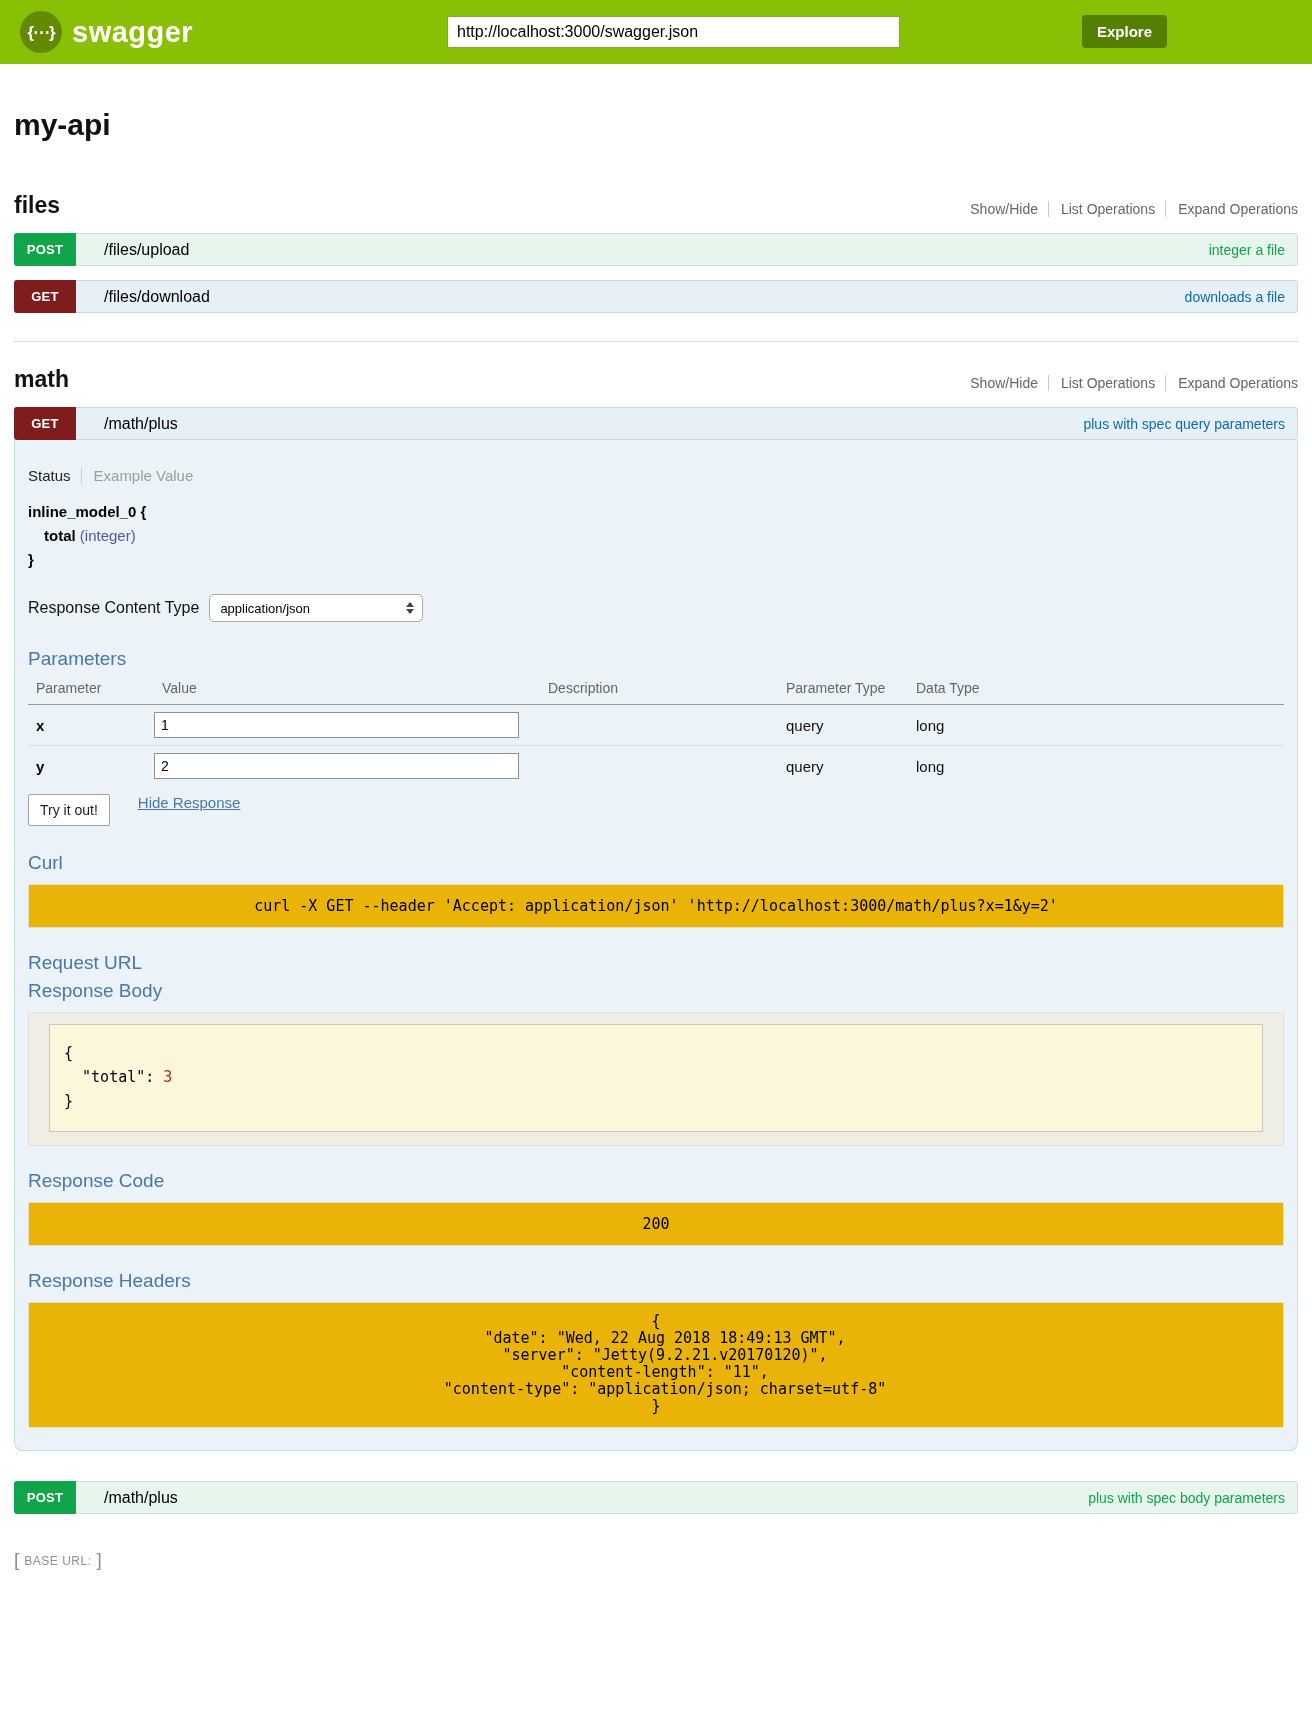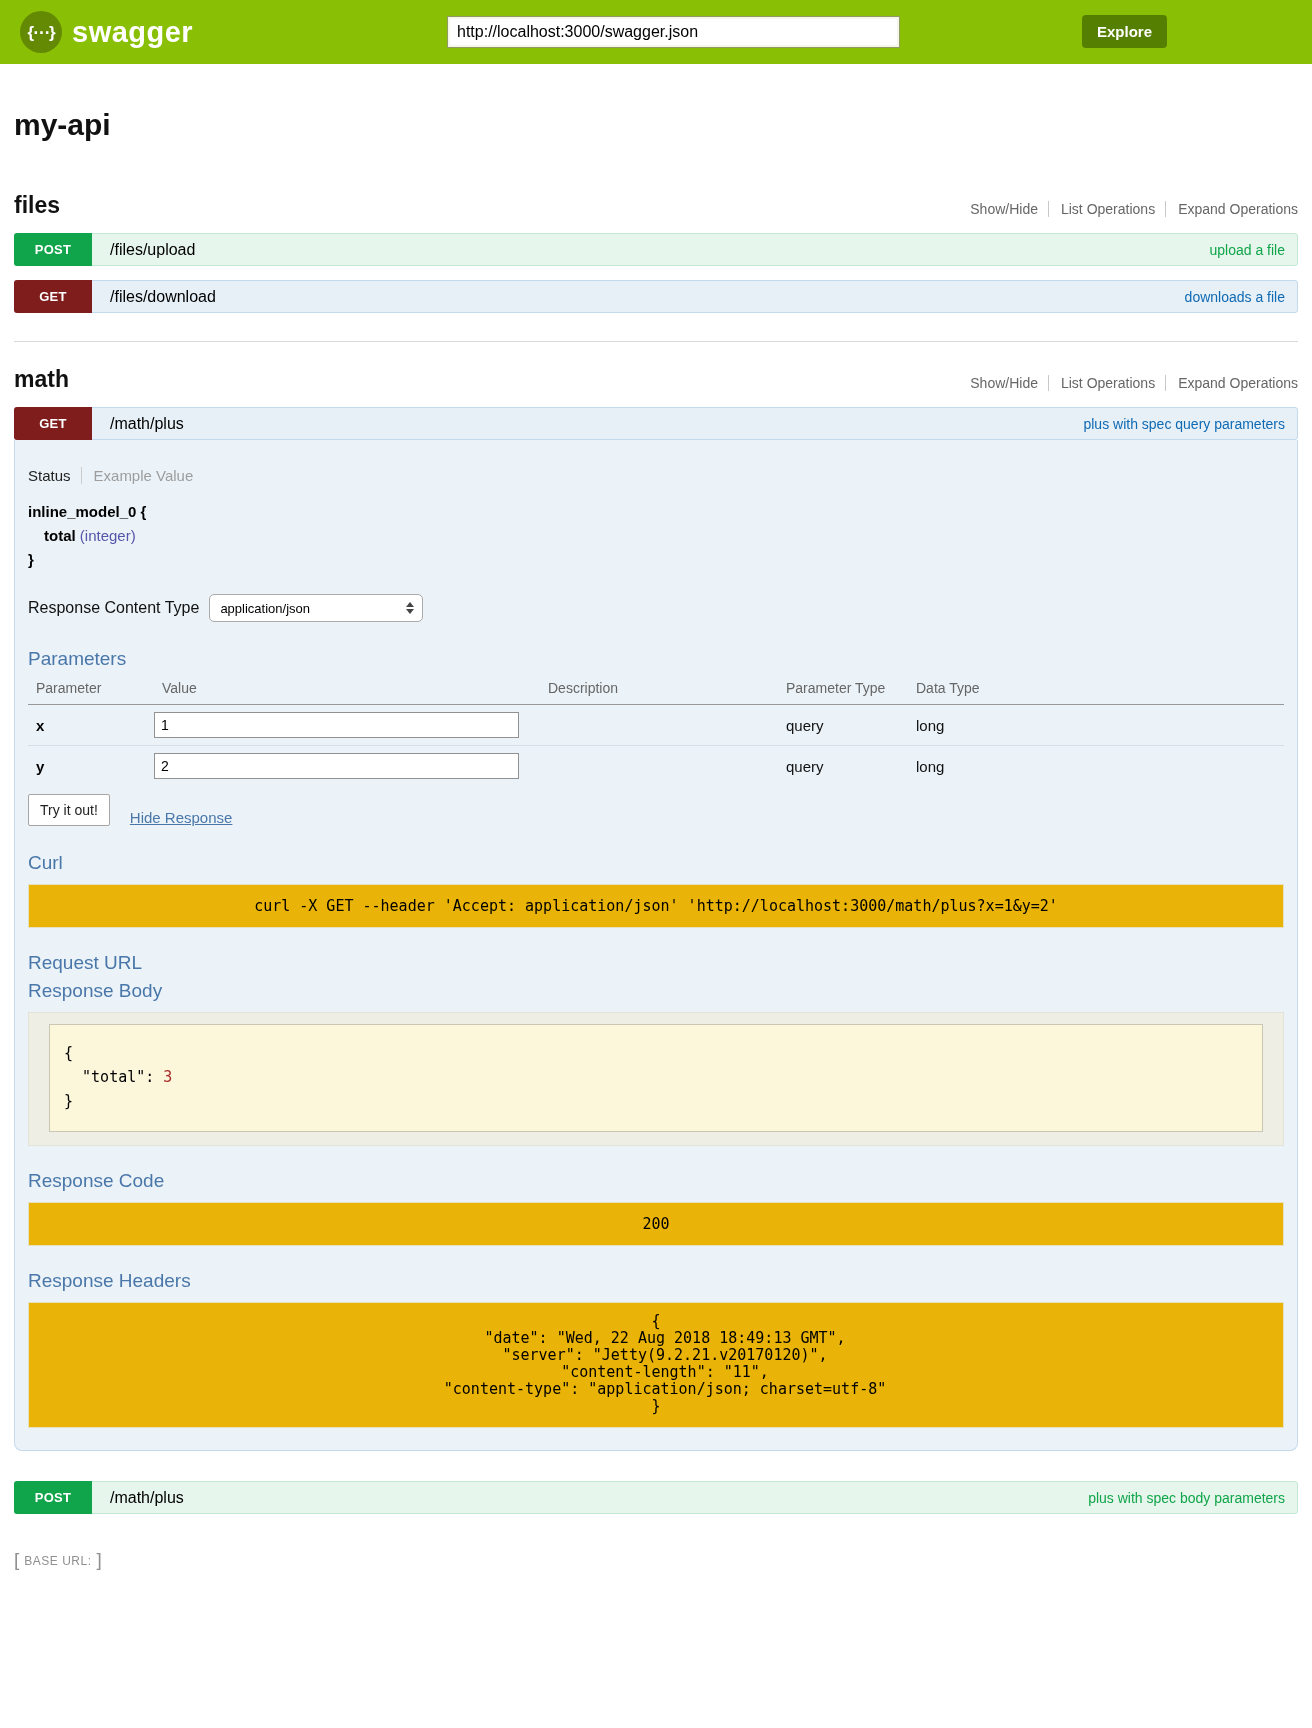--- a/index.html
+++ b/index.html
@@ -45,21 +45,21 @@
   .section-divider { border-bottom:1px solid #d9d9d9; margin:28px 0 0 0; }
   
   .op { margin-top:14px; }
   .op-heading {
     display:flex; align-items:center; height:33px;
     border:1px solid; border-radius:3px; cursor:pointer;
   }
   .op.get  .op-heading { background:#e7f0f7; border-color:#c3d9ec; }
   .op.post .op-heading { background:#e7f6ec; border-color:#c3e8d1; }
   .badge {
-    width:78px; align-self:stretch; margin:-1px 6px -1px -1px;
+    width:62px; align-self:stretch; margin:-1px 16px -1px -1px;
     border-radius:3px 0 0 3px;
     display:flex; align-items:center; justify-content:center;
     color:#fff; font-size:13px; font-weight:bold; letter-spacing:0.3px;
   }
   .op.get  .badge { background:#7f1d1d; }
   .op.post .badge { background:#10a54a; }
   .path { font-size:16px; color:#000; margin-left:12px; text-decoration:none; flex:1; }
   .summary { font-size:14px; margin-right:12px; text-decoration:none; cursor:pointer; }
   .op.get  .summary { color:#0f6ab4; }
   .op.post .summary { color:#10a54a; }
@@ -94,21 +94,21 @@
   .param-head { color:#666; font-size:14px; padding:4px 0 8px 8px; }
   .param-grid.hdr { border-bottom:1px solid #999; }
   .param-grid.row { padding:7px 0; }
   .param-grid.row.rule { border-bottom:1px solid #d7dfe6; }
   .param-name { font-size:15px; font-weight:bold; padding-left:8px; }
   .param-input {
     width:365px; height:26px; border:1px solid #919191; background:#fff;
     font-size:14px; padding:2px 6px; font-family:"Liberation Sans",sans-serif;
   }
   .param-cell { font-size:15px; color:#111; padding-left:8px; }
-  .try-row { display:flex; align-items:flex-end; gap:20px; margin:8px 0 26px 0; }
+  .try-row { display:flex; align-items:flex-start; gap:28px; margin:8px 0 26px 0; }
   .try-btn {
     background:#fff; border:1px solid #a5a5a5; border-radius:2px;
     font-size:14px; color:#222; padding:7px 11px; cursor:pointer;
     font-family:"Liberation Sans",sans-serif;
   }
   .hide-response { font-size:15px; color:#4a77a9; text-decoration:underline; cursor:pointer; }
   
   .code {
     background:#eab308; border:1px solid #e5e0c2;
     font-family:"DejaVu Sans Mono", monospace; font-size:15px; color:#000;
@@ -150,21 +150,21 @@
       <h2 class="section-title">files</h2>
       <div class="section-controls">
         <a>Show/Hide</a><a class="sep">List Operations</a><a class="sep">Expand Operations</a>
       </div>
     </div>
 
     <div class="op post">
       <div class="op-heading">
         <span class="badge">POST</span>
         <a class="path">/files/upload</a>
-        <a class="summary">upload a file</a>
+        <a class="summary">integer a file</a>
       </div>
     </div>
 
     <div class="op get">
       <div class="op-heading">
         <span class="badge">GET</span>
         <a class="path">/files/download</a>
         <a class="summary">downloads a file</a>
       </div>
     </div>

